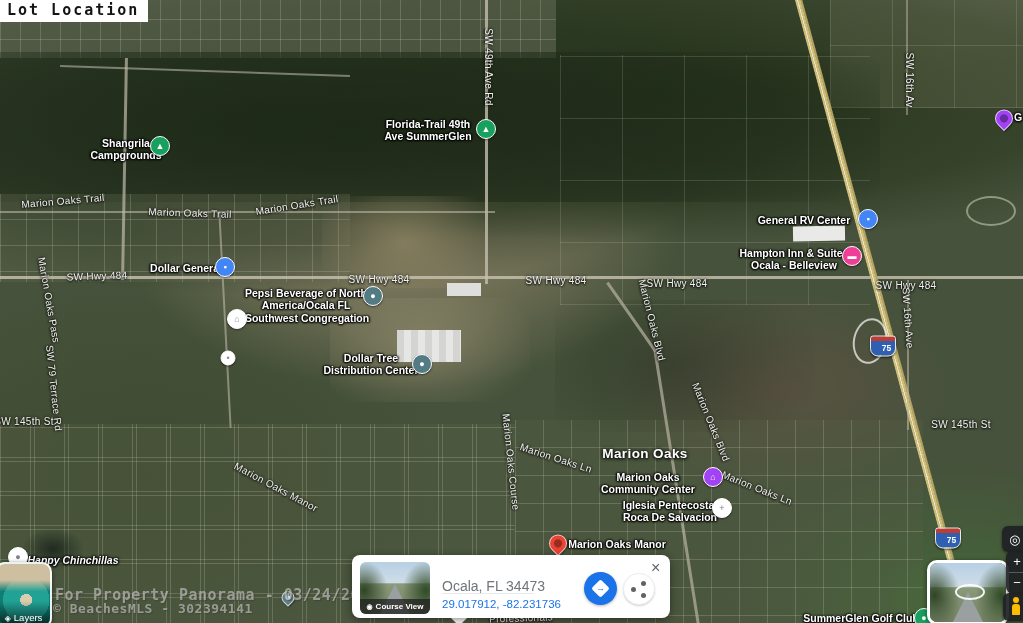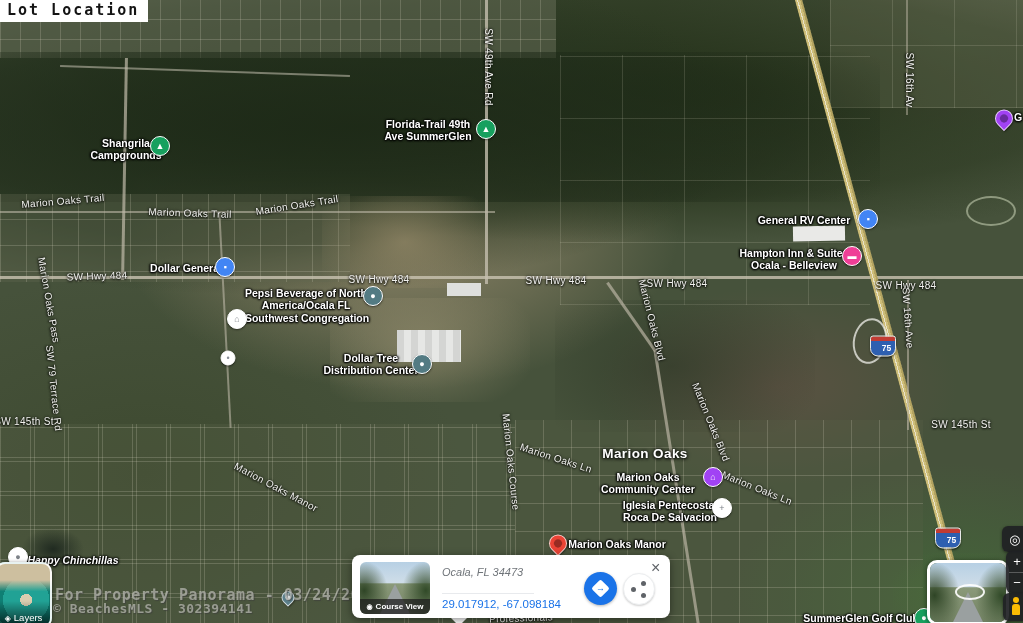--- a/index.html
+++ b/index.html
@@ -53,21 +53,21 @@
   #sv-thumb{position:absolute;left:8px;top:7px;width:70px;height:52px;border-radius:6px;overflow:hidden;cursor:pointer;}
   .sv-scene{position:absolute;inset:0;background:linear-gradient(180deg,#b7d0e4 0%,#cfdde8 40%,#8b9a7a 42%,#6f7f60 100%);}
   .sv-veg{position:absolute;inset:0;background:
       radial-gradient(45% 75% at 6% 55%, #2f4526 0%, rgba(0,0,0,0) 75%),
       radial-gradient(45% 75% at 94% 55%, #314a28 0%, rgba(0,0,0,0) 75%);}
   .sv-road{position:absolute;left:50%;bottom:0;transform:translateX(-50%);width:0;height:0;
     border-left:15px solid rgba(0,0,0,0);border-right:15px solid rgba(0,0,0,0);border-bottom:30px solid #9aa0a0;}
   #sv-badge{position:absolute;left:0;right:0;bottom:0;height:15px;background:rgba(30,30,30,.74);color:#fff;
     display:flex;align-items:center;justify-content:center;gap:3px;font-size:8px;font-weight:700;}
   #card-title{position:absolute;left:90px;top:6px;font-size:13px;font-weight:700;color:#202124;white-space:nowrap;}
-  #card-subtitle{position:absolute;left:90px;top:11px;font-size:11px;color:#70757a;font-style:italic;}
+  #card-subtitle{position:absolute;left:90px;top:23px;font-size:14px;color:#70757a;}
   #card-divider{position:absolute;left:90px;top:38px;width:92px;height:1px;background:#e8eaed;}
   #card-coords{position:absolute;left:90px;top:43px;font-size:11.5px;color:#1a73e8;cursor:pointer;}
   #directions-btn{position:absolute;left:232px;top:17px;width:33px;height:33px;border-radius:50%;background:#1a73e8;
     box-shadow:0 1px 3px rgba(0,0,0,.3);cursor:pointer;}
   .dir-diamond{position:absolute;left:50%;top:50%;width:13px;height:13px;margin:-6.5px;background:#fff;border-radius:2px;
     transform:rotate(45deg);display:flex;align-items:center;justify-content:center;}
   .dir-arrow{transform:rotate(-45deg);color:#1a73e8;font-size:9px;font-weight:700;line-height:1;}
   #share-btn{position:absolute;left:271px;top:18px;width:30px;height:30px;border-radius:50%;background:#fff;
     border:1px solid #eceef0;box-shadow:0 1px 2px rgba(0,0,0,.18);cursor:pointer;}
   .share-glyph{position:absolute;left:7px;top:50%;width:5px;height:5px;margin-top:-2.5px;border-radius:50%;background:#5f6368;
@@ -238,21 +238,21 @@
         <div class="sv-veg"></div>
         <div class="sv-road"></div>
       </div>
       <div id="sv-badge">
         <span class="badge-eye">◉</span>
         <span>Course View</span>
       </div>
     </div>
     <div id="card-subtitle">Ocala, FL 34473</div>
     <div id="card-divider"></div>
-    <div id="card-coords">29.017912, -67.098184</div>
+    <div id="card-coords">29.017912, -82.231736</div>
     <div id="directions-btn">
       <span class="dir-diamond">
           <span class="dir-arrow">→</span>
         </span>
     </div>
     <div id="share-btn">
       <span class="share-glyph"></span>
     </div>
     <div id="card-close">×</div>
   </div>

